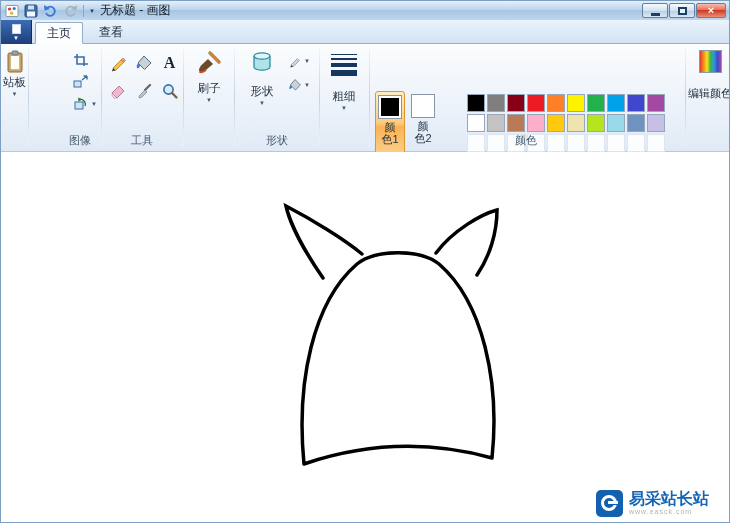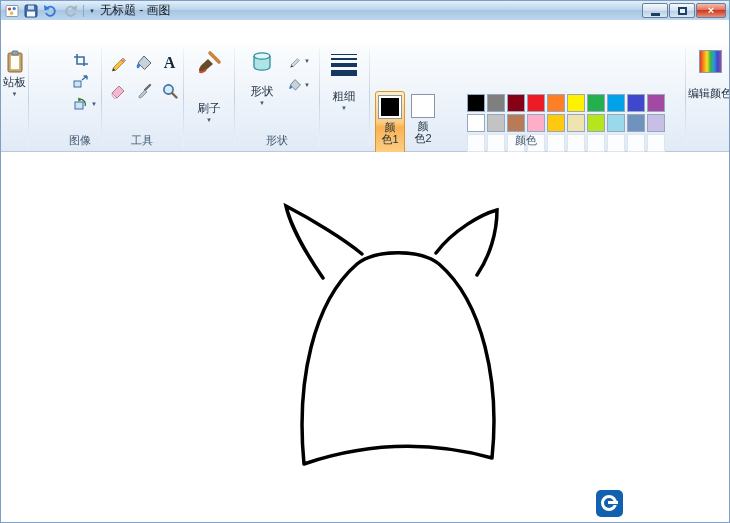--- a/index.html
+++ b/index.html
@@ -108,20 +108,28 @@
         </div>
       <div class="win-btn">
           <div class="glyph-max"></div>
         </div>
       <div class="win-btn close">
           <span>×</span>
         </div>
     </div>
   </div>
 
+  <div class="tabrow">
+    <div class="menu-btn">
+      <div class="menu-page"></div>
+      <span class="menu-caret">▼</span>
+    </div>
+    <div class="tab active" id="tab-home" style="left:34px;width:48px">主页</div>
+    <div class="tab" id="tab-view" style="left:86px;width:48px">查看</div>
+  </div>
 
   <div class="ribbon">
     <div class="gsep" style="left:27px"></div>
     <div class="gsep" style="left:100px"></div>
     <div class="gsep" style="left:182px"></div>
     <div class="gsep" style="left:233px"></div>
     <div class="gsep" style="left:318px"></div>
     <div class="gsep" style="left:368px"></div>
     <div class="gsep" style="left:684px"></div>
 
@@ -192,21 +200,21 @@
       </svg>
     </div>
     <div class="group-label" style="left:102px;width:78px">工具</div>
 
     <div class="rbtn" style="left:188px;top:6px;width:40px">
       <svg width="26" height="26" viewBox="0 0 26 26">
         <path d="M14 3 L23 12" stroke="#c8853c" stroke-width="3.6" stroke-linecap="round"></path>
         <path d="M12 9 L17 14 L10 20 Q5 23 3.5 21.5 Q2 20 5 15.5 Z" fill="#6a4a28"></path>
         <path d="M3.5 21.5 Q5.5 23.5 10 20" stroke="#d04a28" stroke-width="2" fill="none"></path>
       </svg>
-      <span class="btn-label" style="margin-top:24px">刷子</span>
+      <span class="btn-label" style="margin-top:4px">刷子</span>
       <span class="caret">▼</span>
     </div>
 
     <div class="rbtn" style="left:240px;top:6px;width:42px">
       <svg width="24" height="24" viewBox="0 0 24 24">
         <path d="M4 6 v11 a8 3.2 0 0 0 16 0 V6" fill="#aee3e8" stroke="#2f8d9e" stroke-width="1.3"></path>
         <ellipse cx="12" cy="6" rx="8" ry="3.2" fill="#dff6f8" stroke="#2f8d9e" stroke-width="1.3"></ellipse>
       </svg>
       <span class="btn-label" style="margin-top:9px">形状</span>
       <span class="caret">▼</span>
@@ -297,16 +305,20 @@
       <path fill="none" stroke-linecap="round" d="M 322 126 C 304 100 289 72 285 54 C 310 67 343 87 361 102" stroke="#000000" stroke-width="3.5"></path>
       <path fill="none" stroke-linecap="round" d="M 435 101 C 452 78 481 62 496 58 C 496 80 489 104 476 123" stroke="#000000" stroke-width="3.5"></path>
       <path fill="#ffffff" stroke-linejoin="round" d="M 303 312 C 295 230 312 150 356 112 C 375 97 419 97 438 112 C 482 150 499 230 491 306 Q 397 280 303 312 Z" stroke="#000000" stroke-width="3.5"></path>
     </svg>
 
     <div class="watermark">
       <div class="wm-logo">
         <div class="wm-ring"></div>
         <div class="wm-bar"></div>
       </div>
+      <div class="wm-text">
+        <span class="wm-brand">易采站长站</span>
+        <span class="wm-sub">www.easck.com</span>
+      </div>
     </div>
   </div>
 
 </div>
 
 </body></html>

